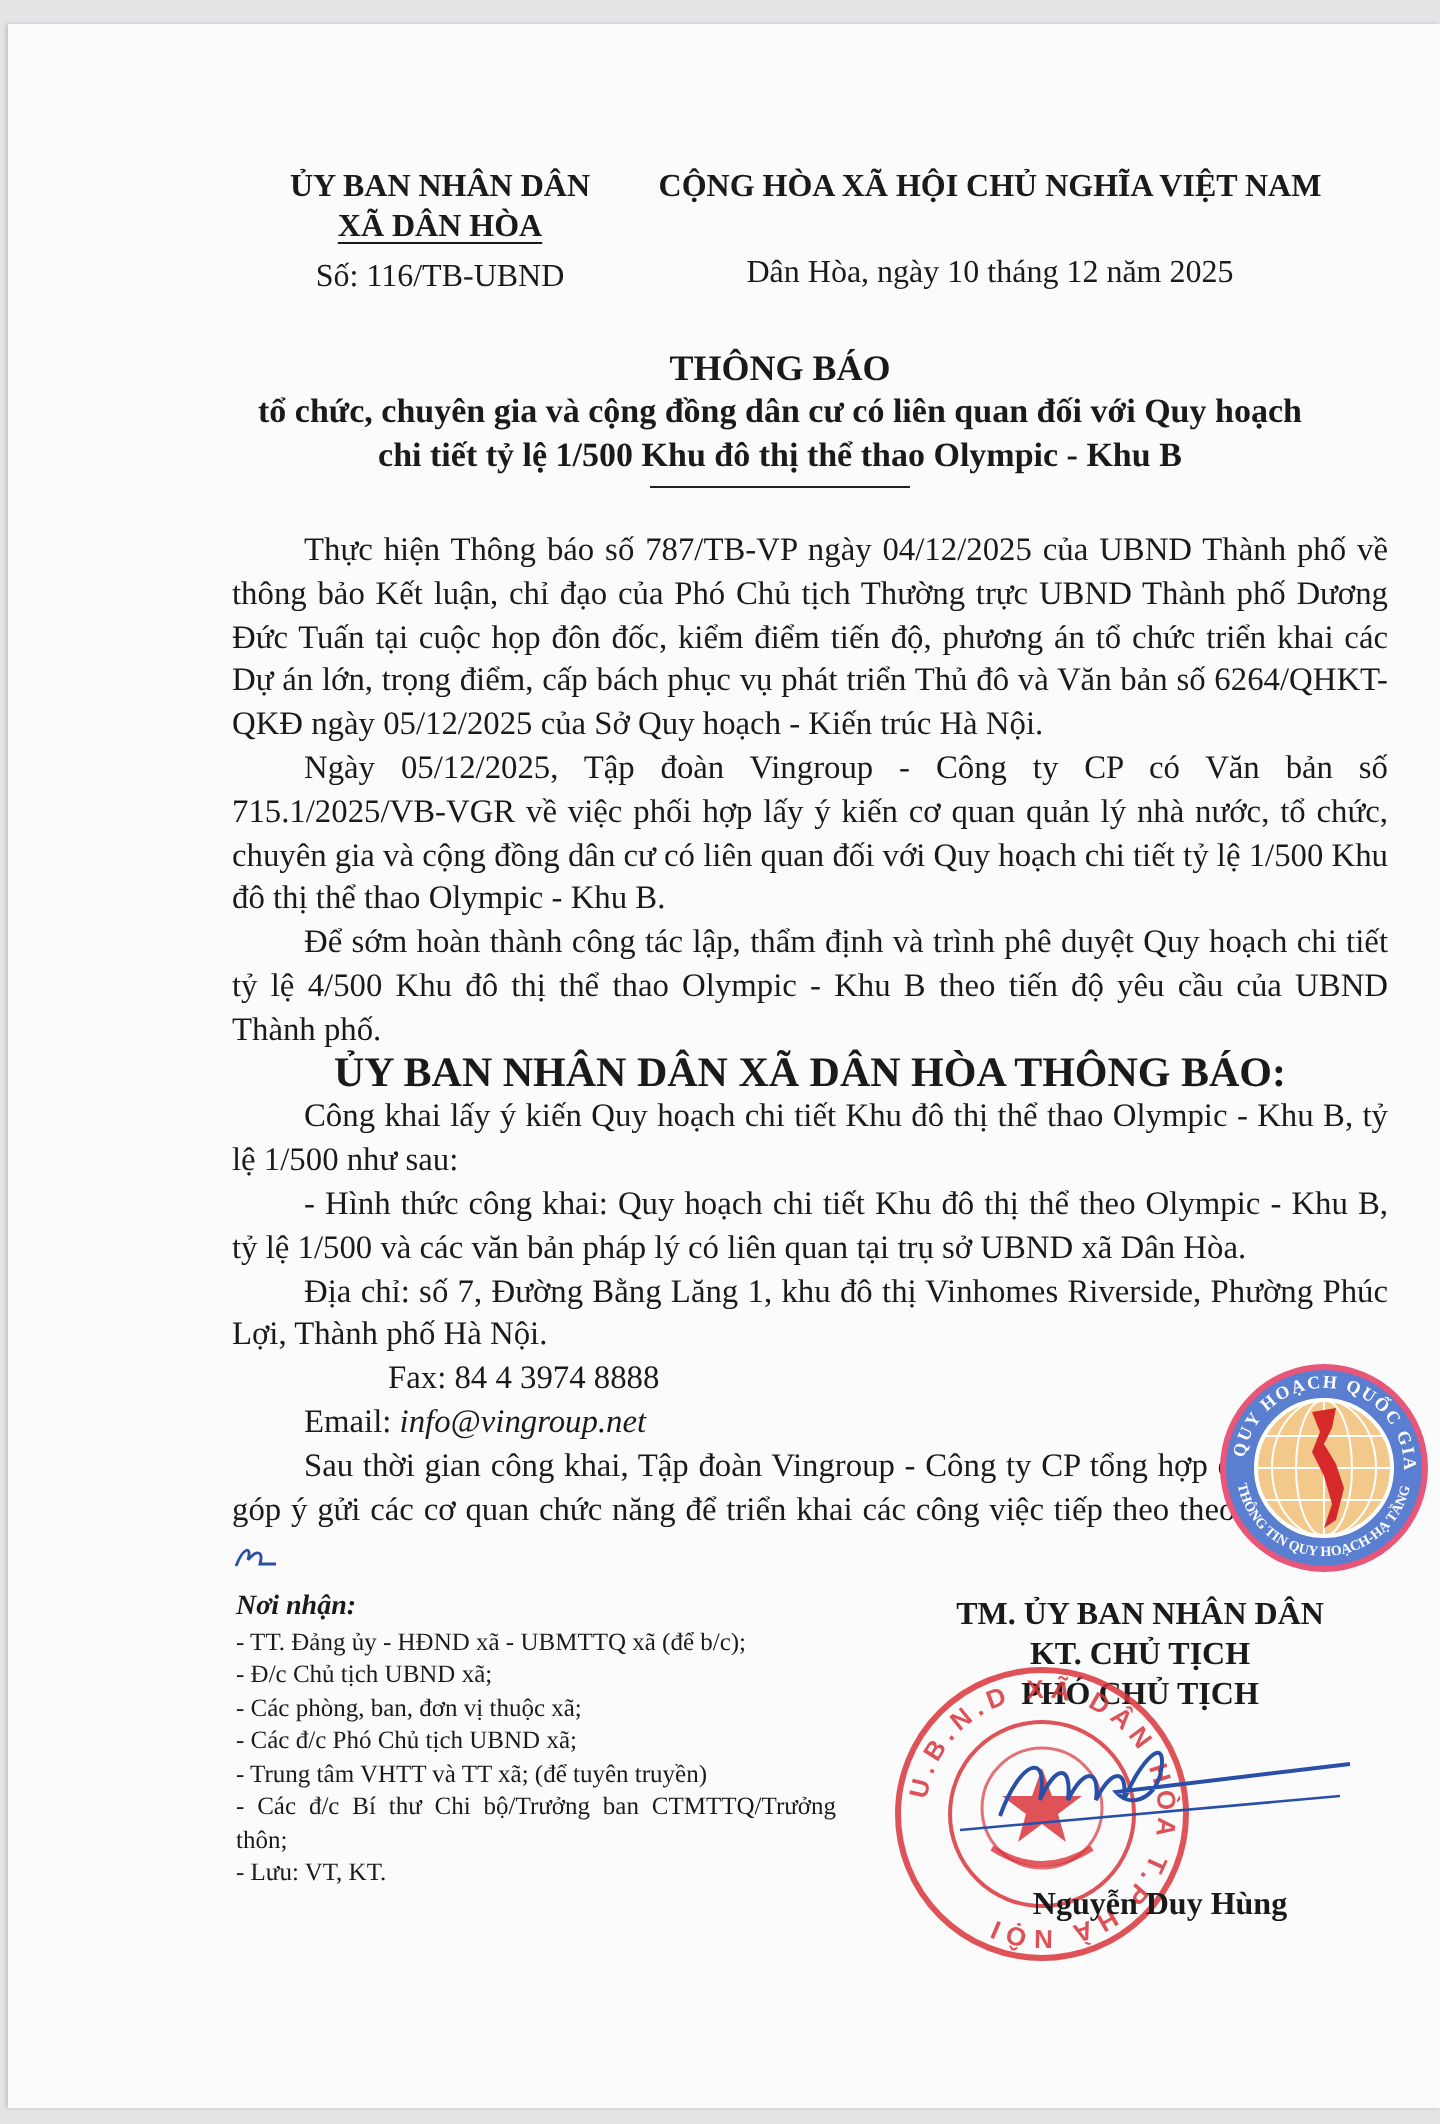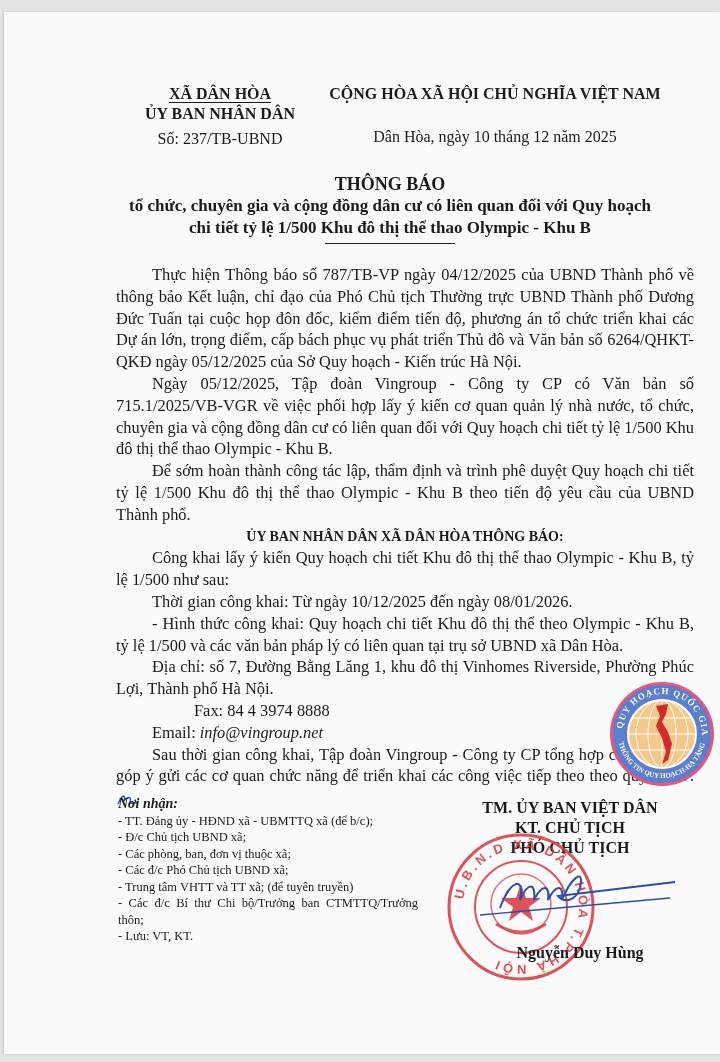--- a/index.html
+++ b/index.html
@@ -21,62 +21,61 @@
     .bold { font-weight: bold; }
     .u { text-decoration: underline; text-underline-offset: 3px; }
     .italic { font-style: italic; }
     .sono { margin-top: 5px; font-weight: normal; }
     .date { margin-top: 23px; }
     .title { left: 100px; top: 173px; width: 580px; text-align: center; font-weight: bold; font-size: 17px; line-height: 22px; }
     .title .t1 { font-size: 18px; }
     .sub-rule { display: block; width: 130px; height: 1px; background: #222; margin: 4px auto 0 auto; }
     .body { left: 116px; top: 264px; width: 578px; font-size: 16.4px; line-height: 21.8px; text-align: justify; }
     .body p { margin: 0; text-indent: 36px; }
-    .center-bold { text-align: center; font-weight: bold; text-indent: 0 !important; font-size: 14px; }
+    .center-bold { text-align: center; font-weight: bold; text-indent: 0 !important; font-size: 21px; }
     .row2 { display: flex; text-indent: 36px; }
     .row2 span.r { margin-left: 78px; text-indent: 0; }
     .recv { left: 118px; top: 796px; width: 300px; font-size: 12.5px; line-height: 16.5px; }
     .recv .lbl { font-weight: bold; font-style: italic; font-size: 14px; }
     .sign { left: 440px; top: 798px; width: 260px; text-align: center; font-weight: bold; font-size: 16px; line-height: 20px; }
     .signer { left: 480px; top: 944px; width: 200px; text-align: center; font-weight: bold; font-size: 16px; }
     .stamp { left: 446px; top: 832px; width: 150px; height: 150px; }
     .signature { left: 470px; top: 860px; width: 210px; height: 60px; }
     .badge { left: 608px; top: 680px; width: 108px; height: 108px; }
     .scribble { display: inline-block; width: 24px; height: 14px; vertical-align: middle; }
   </style>
 </head>
 <body>
 
 <div class="page"></div>
 
 <div class="abs hdr-left">
+  <div class="bold">ỦY BAN NHÂN DÂN</div>
   <div class="bold u">XÃ DÂN HÒA</div>
-  <div class="bold">ỦY BAN NHÂN DÂN</div>
-  <div class="sono">Số: 237/TB-UBND</div>
+  <div class="sono">Số: 116/TB-UBND</div>
 </div>
 
 <div class="abs hdr-right">
   <div class="bold">CỘNG HÒA XÃ HỘI CHỦ NGHĨA VIỆT NAM</div>
   <div class="date">Dân Hòa, ngày 10 tháng 12 năm 2025</div>
 </div>
 
 <div class="abs title">
   <div class="t1">THÔNG BÁO</div>
   <div>tổ chức, chuyên gia và cộng đồng dân cư có liên quan đối với Quy hoạch</div>
   <div>chi tiết tỷ lệ 1/500 Khu đô thị thể thao Olympic - Khu B</div>
   <span class="sub-rule"></span>
 </div>
 
 <div class="abs body">
   <p>Thực hiện Thông báo số 787/TB-VP ngày 04/12/2025 của UBND Thành phố về thông bảo Kết luận, chỉ đạo của Phó Chủ tịch Thường trực UBND Thành phố Dương Đức Tuấn tại cuộc họp đôn đốc, kiểm điểm tiến độ, phương án tổ chức triển khai các Dự án lớn, trọng điểm, cấp bách phục vụ phát triển Thủ đô và Văn bản số 6264/QHKT-QKĐ ngày 05/12/2025 của Sở Quy hoạch - Kiến trúc Hà Nội.</p>
   <p>Ngày 05/12/2025, Tập đoàn Vingroup - Công ty CP có Văn bản số 715.1/2025/VB-VGR về việc phối hợp lấy ý kiến cơ quan quản lý nhà nước, tổ chức, chuyên gia và cộng đồng dân cư có liên quan đối với Quy hoạch chi tiết tỷ lệ 1/500 Khu đô thị thể thao Olympic - Khu B.</p>
-  <p>Để sớm hoàn thành công tác lập, thẩm định và trình phê duyệt Quy hoạch chi tiết tỷ lệ 1/500 Khu đô thị thể thao Olympic - Khu B theo tiến độ yêu cầu của UBND Thành phố.</p>
+  <p>Để sớm hoàn thành công tác lập, thẩm định và trình phê duyệt Quy hoạch chi tiết tỷ lệ 4/500 Khu đô thị thể thao Olympic - Khu B theo tiến độ yêu cầu của UBND Thành phố.</p>
   <p class="center-bold">ỦY BAN NHÂN DÂN XÃ DÂN HÒA THÔNG BÁO:</p>
   <p>Công khai lấy ý kiến Quy hoạch chi tiết Khu đô thị thể thao Olympic - Khu B, tỷ lệ 1/500 như sau:</p>
-  <p>Thời gian công khai: Từ ngày 10/12/2025 đến ngày 08/01/2026.</p>
   <p>- Hình thức công khai: Quy hoạch chi tiết Khu đô thị thể theo Olympic - Khu B, tỷ lệ 1/500 và các văn bản pháp lý có liên quan tại trụ sở UBND xã Dân Hòa.</p>
   <p>Địa chỉ: số 7, Đường Bằng Lăng 1, khu đô thị Vinhomes Riverside, Phường Phúc Lợi, Thành phố Hà Nội.</p>
   <div class="row2">
     <span class="r">Fax: 84 4 3974 8888</span>
   </div>
   <p><span>Email: </span><span class="italic">info@vingroup.net</span></p>
   <p><span>Sau thời gian công khai, Tập đoàn Vingroup - Công ty CP tổng hợp các nội dung góp ý gửi các cơ quan chức năng để triển khai các công việc tiếp theo theo quy định./.</span><svg class="scribble" viewBox="0 0 24 14">
         <path d="M2 12 C6 2, 10 2, 8 9 C12 4, 16 4, 14 11 L22 11" stroke="#2a4fa8" stroke-width="1.4" fill="none"></path>
       </svg></p>
 </div>
@@ -86,21 +85,21 @@
   <div>- TT. Đảng ủy - HĐND xã - UBMTTQ xã (để b/c);</div>
   <div>- Đ/c Chủ tịch UBND xã;</div>
   <div>- Các phòng, ban, đơn vị thuộc xã;</div>
   <div>- Các đ/c Phó Chủ tịch UBND xã;</div>
   <div>- Trung tâm VHTT và TT xã; (để tuyên truyền)</div>
   <div style="text-align:justify;">- Các đ/c Bí thư Chi bộ/Trưởng ban CTMTTQ/Trưởng thôn;</div>
   <div>- Lưu: VT, KT.</div>
 </div>
 
 <div class="abs sign">
-  <div>TM. ỦY BAN VIỆT DÂN</div>
+  <div>TM. ỦY BAN NHÂN DÂN</div>
   <div>KT. CHỦ TỊCH</div>
   <div>PHÓ CHỦ TỊCH</div>
 </div>
 
 <svg class="abs stamp" viewBox="0 0 150 150">
   <defs>
     <path id="sealArc" d="M 75 75 m -58 0 a 58 58 0 1 1 116 0 a 58 58 0 1 1 -116 0"></path>
   </defs>
   <circle cx="75" cy="75" r="72" fill="none" stroke="#d9343a" stroke-width="3" opacity="0.85"></circle>
   <circle cx="75" cy="75" r="46" fill="none" stroke="#d9343a" stroke-width="2" opacity="0.85"></circle>

